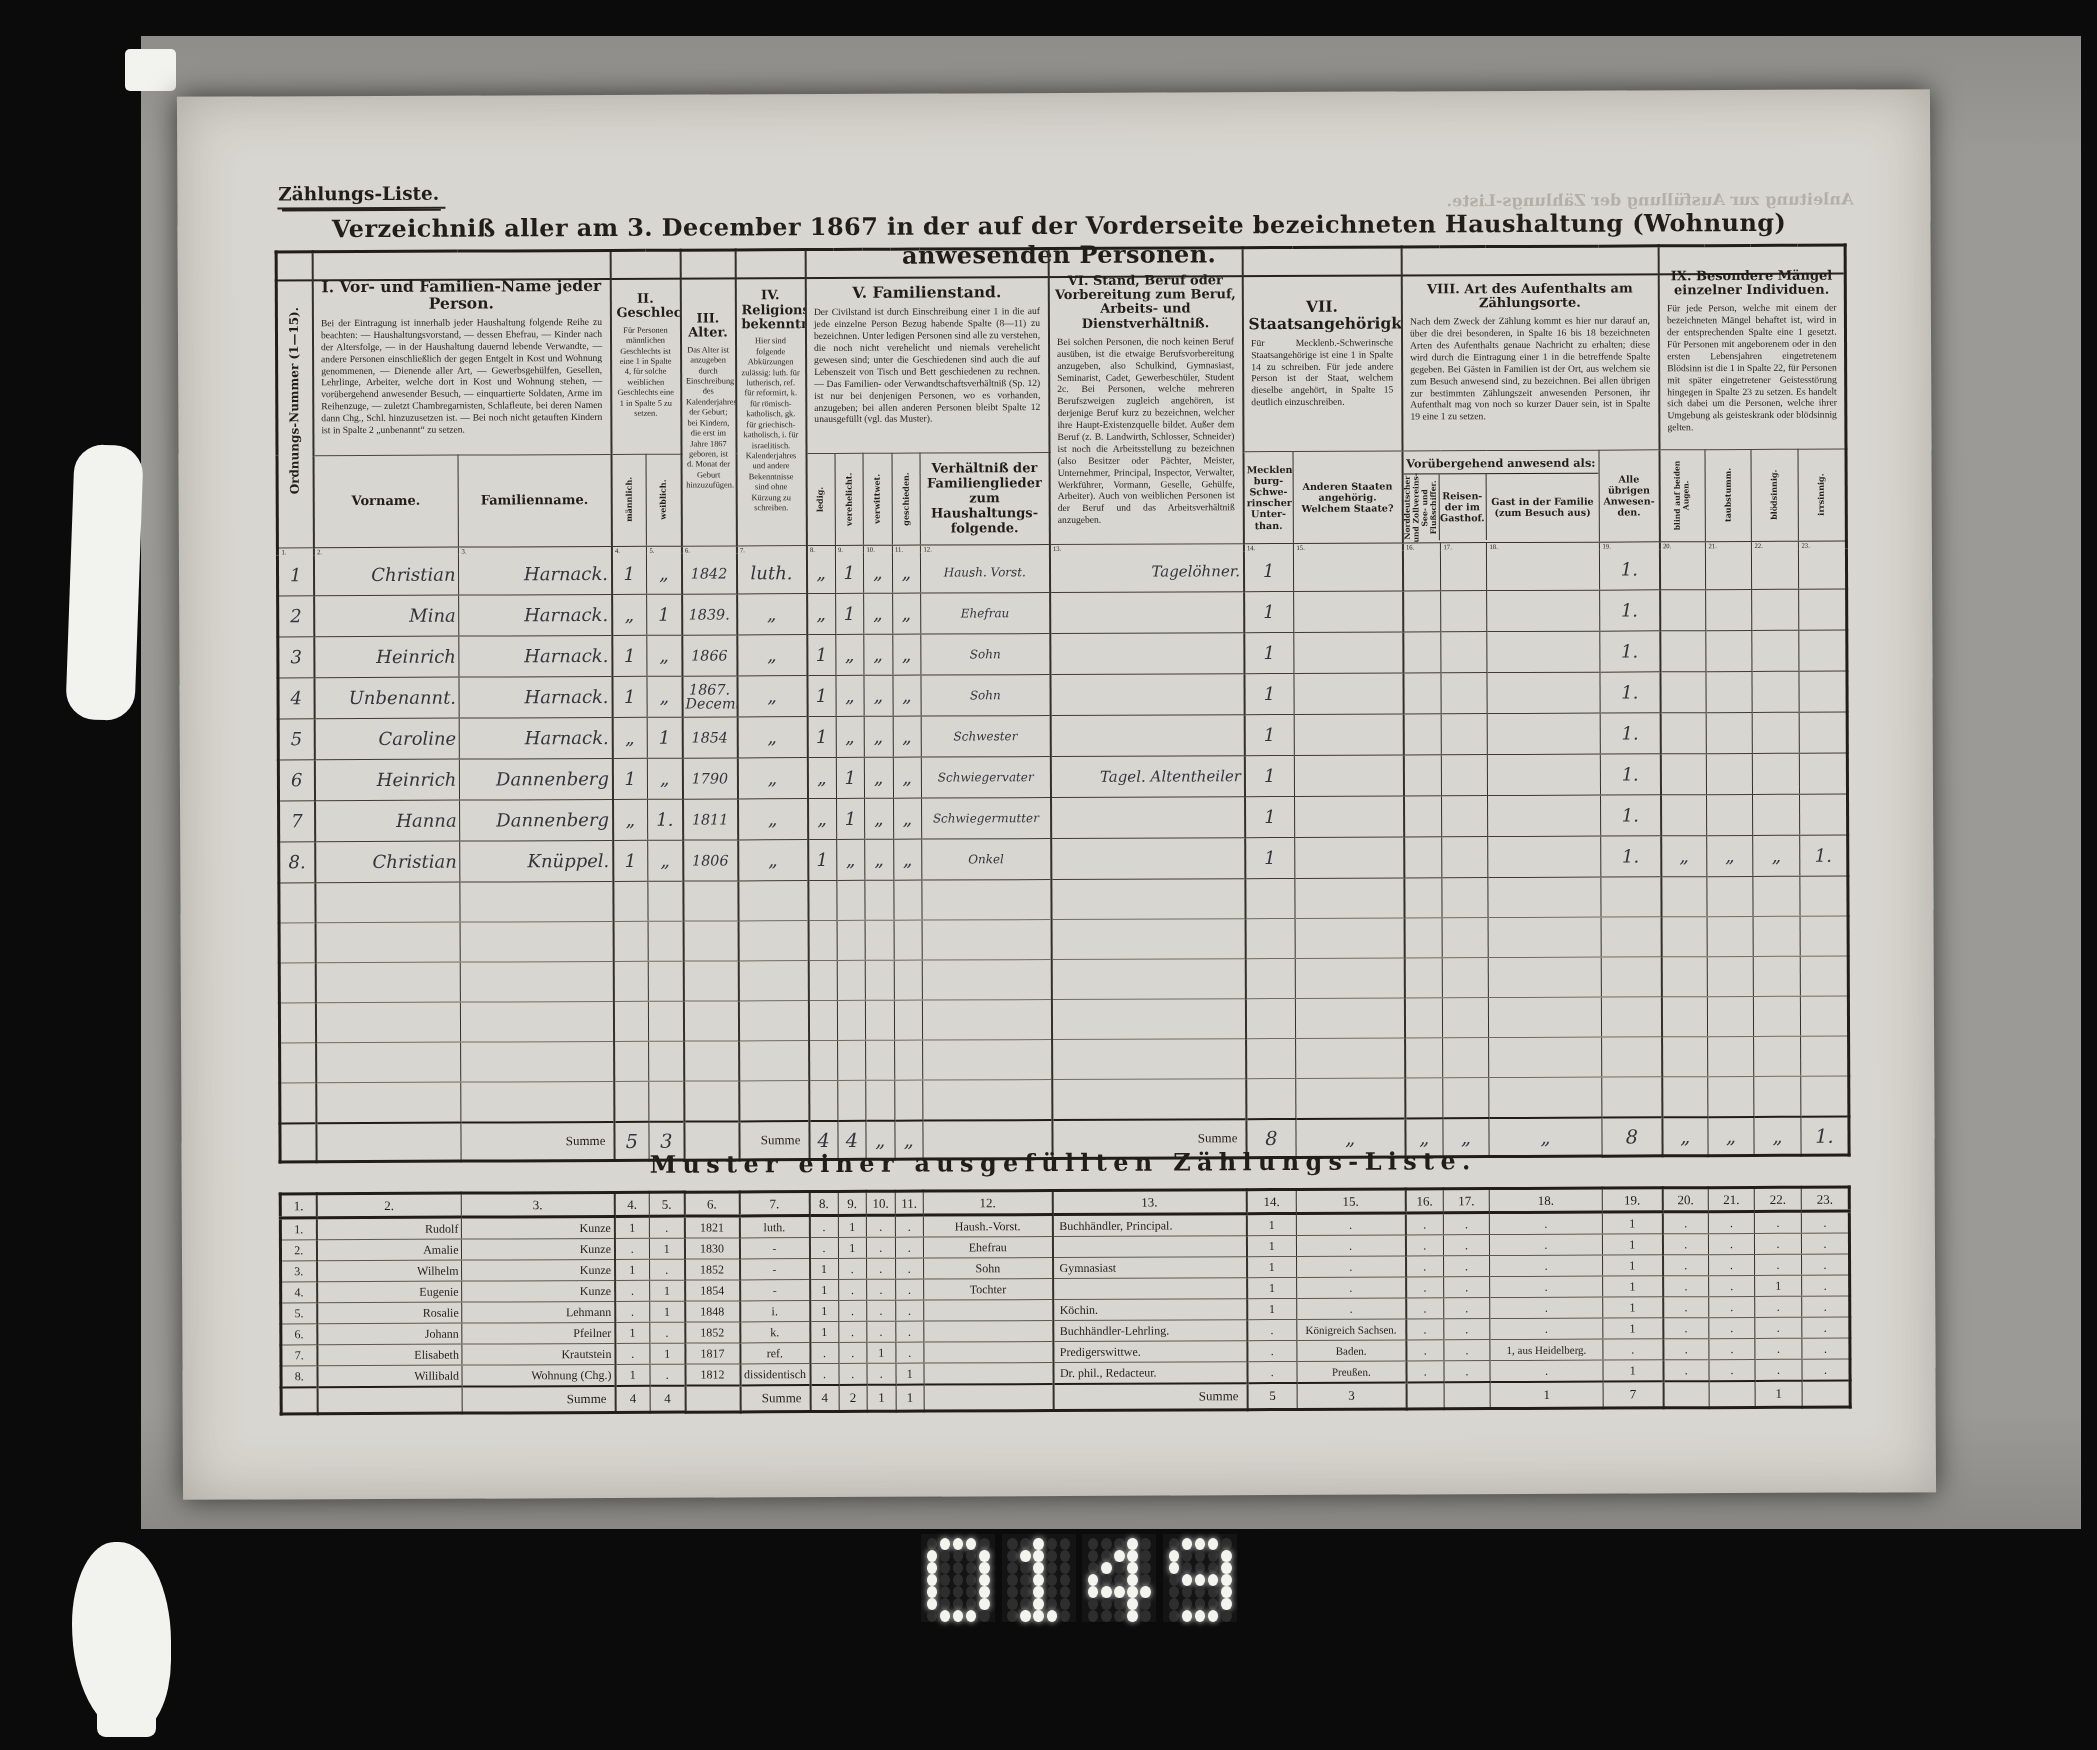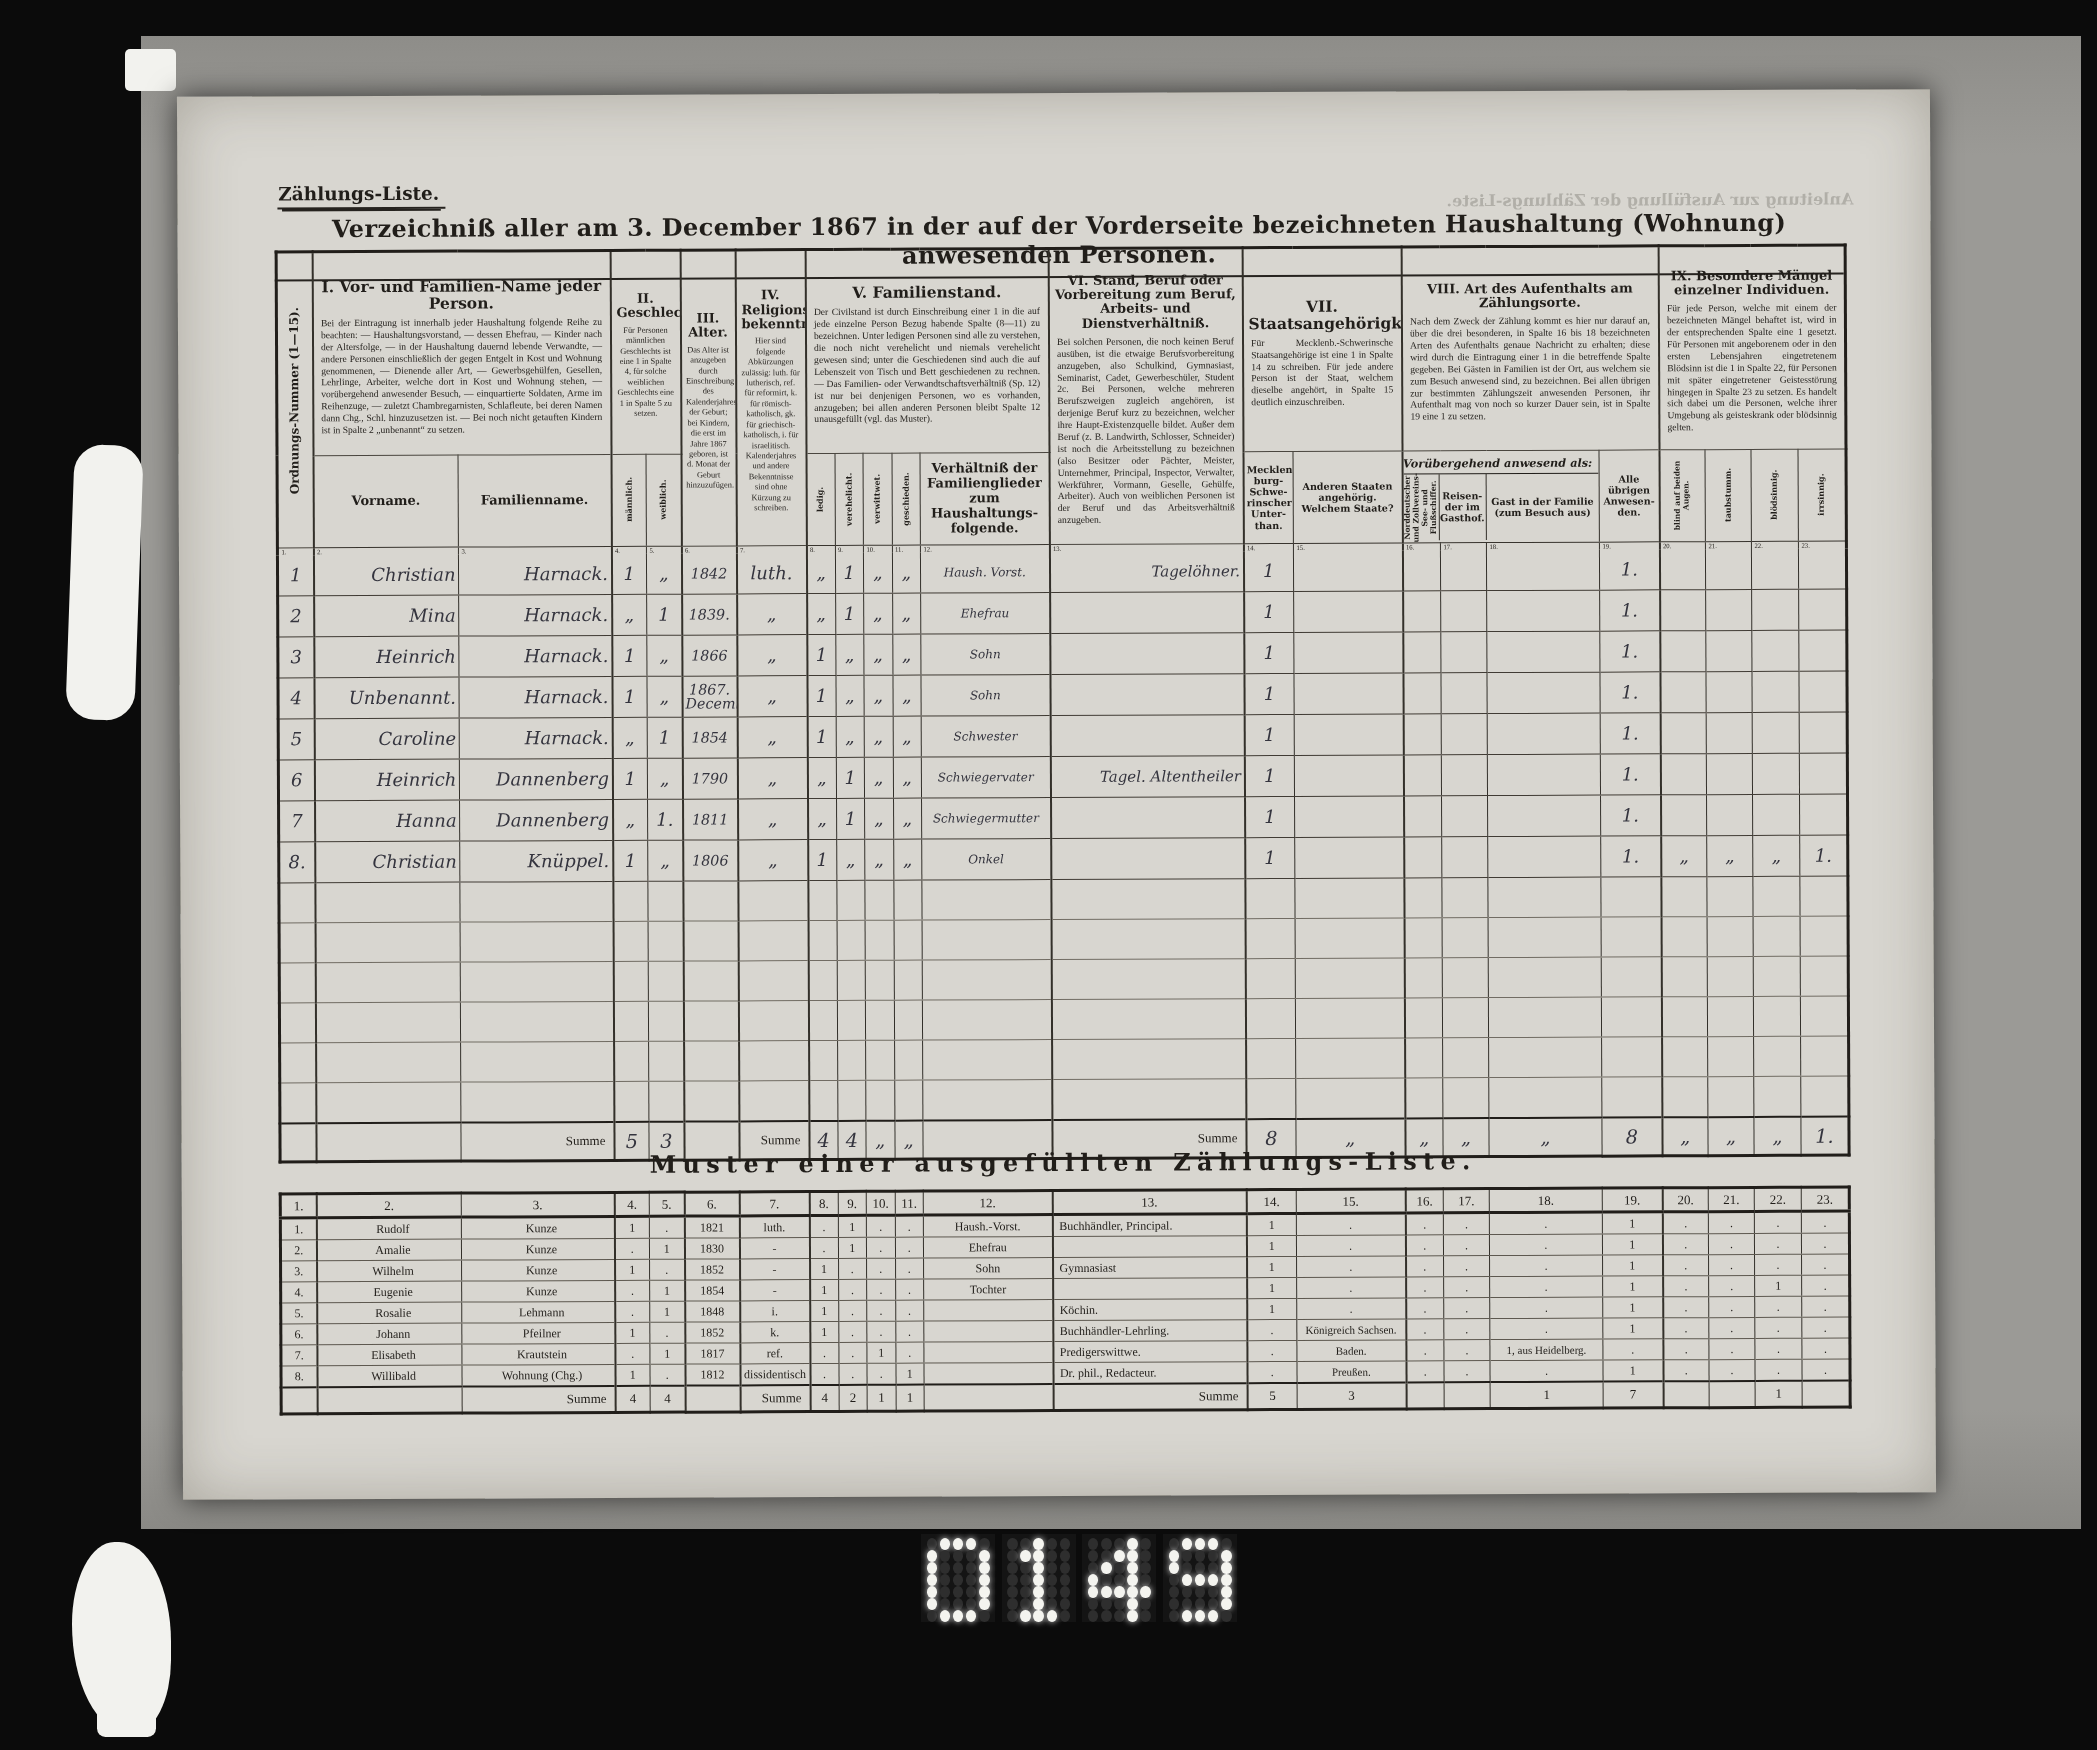--- a/index.html
+++ b/index.html
@@ -54,21 +54,21 @@
   .gnote{font-size:9.6px;line-height:1.24;text-align:justify;padding:0 5px;hyphens:auto;}
   .gnote.sm{font-size:8.4px;text-align:center;padding:0 1.7px;}
   .slab{font-weight:bold;font-size:13px;font-family:"DejaVu Serif",serif;line-height:1.15;}
   .slab.sm{font-size:9.6px;}
   .rot{writing-mode:vertical-rl;transform:rotate(180deg);margin:0 auto;font-weight:bold;
         font-size:8px;font-family:"DejaVu Serif",serif;height:82px;line-height:1.15;
         white-space:nowrap;}
   .rot.wrap{white-space:normal;font-size:7.6px;}
   .rot.big{font-size:12px;height:294px;}
   .vband{font-weight:bold;font-size:11.3px;font-family:"DejaVu Serif",serif;
-        border-bottom:1.7px solid #211e1a;padding:3.4px 0 2.5px;text-align:left;font-style:italic;}
+        border-bottom:1.7px solid #211e1a;padding:3.4px 0 2.5px;text-align:center;}
   .vcols{display:flex;height:66px;align-items:center;}
   .vcols>div{display:flex;align-items:center;justify-content:center;height:100%;}
   .vc16{width:35px;}.vc17{width:46px;border-left:1.3px solid #33302a;}
   .vc18{flex:1;border-left:1.3px solid #33302a;}
 
   
   tbody.entries td{height:40px;border-bottom:1.3px solid #403b34;
         font-family:"DejaVu Serif",serif;font-style:italic;font-size:18px;color:#34343e;
         text-align:center;line-height:1.0;}
   tbody.entries .c2,tbody.entries .c3{text-align:right;padding-left:11px;font-style:italic;}
@@ -82,21 +82,21 @@
   tbody.summe td.c3,tbody.summe td.c7,tbody.summe td.c13{
         font-style:normal;font-family:"Liberation Serif",serif;font-size:13px;
         color:#211e1a;text-align:right;padding-right:7.6px;}
 
   
   .muster-heading{position:absolute;left:97px;top:1055px;width:1569px;text-align:center;
         font-size:24px;font-weight:bold;letter-spacing:6.3px;font-family:"DejaVu Serif",serif;}
   .muster-table{position:absolute;left:97px;top:1096px;}
   tbody.mnum td{height:21px;border-bottom:3.4px solid #211e1a;font-size:13px;text-align:center;}
   tbody.mrows td{height:20px;border-bottom:0.8px solid #5d584f;font-size:12px;text-align:center;}
-  tbody.mrows .c2,tbody.mrows .c3{text-align:center;padding-left:10px;}
+  tbody.mrows .c2,tbody.mrows .c3{text-align:right;padding-left:10px;}
   tbody.mrows .c13{text-align:left;padding-left:5.9px;}
   tbody.mrows .c15{font-size:11px;}
   tbody.mrows .c18{font-size:11px;}
   tbody.msum td{height:24px;border-top:2.5px solid #211e1a;font-size:13px;text-align:center;}
   tbody.msum td.c3,tbody.msum td.c7,tbody.msum td.c13{text-align:right;padding-right:7.6px;}
 
   .main-table{position:absolute;left:97px;top:154px;}
 
   
   .stamp{position:absolute;left:921px;top:1534px;display:flex;gap:6.7px;}

